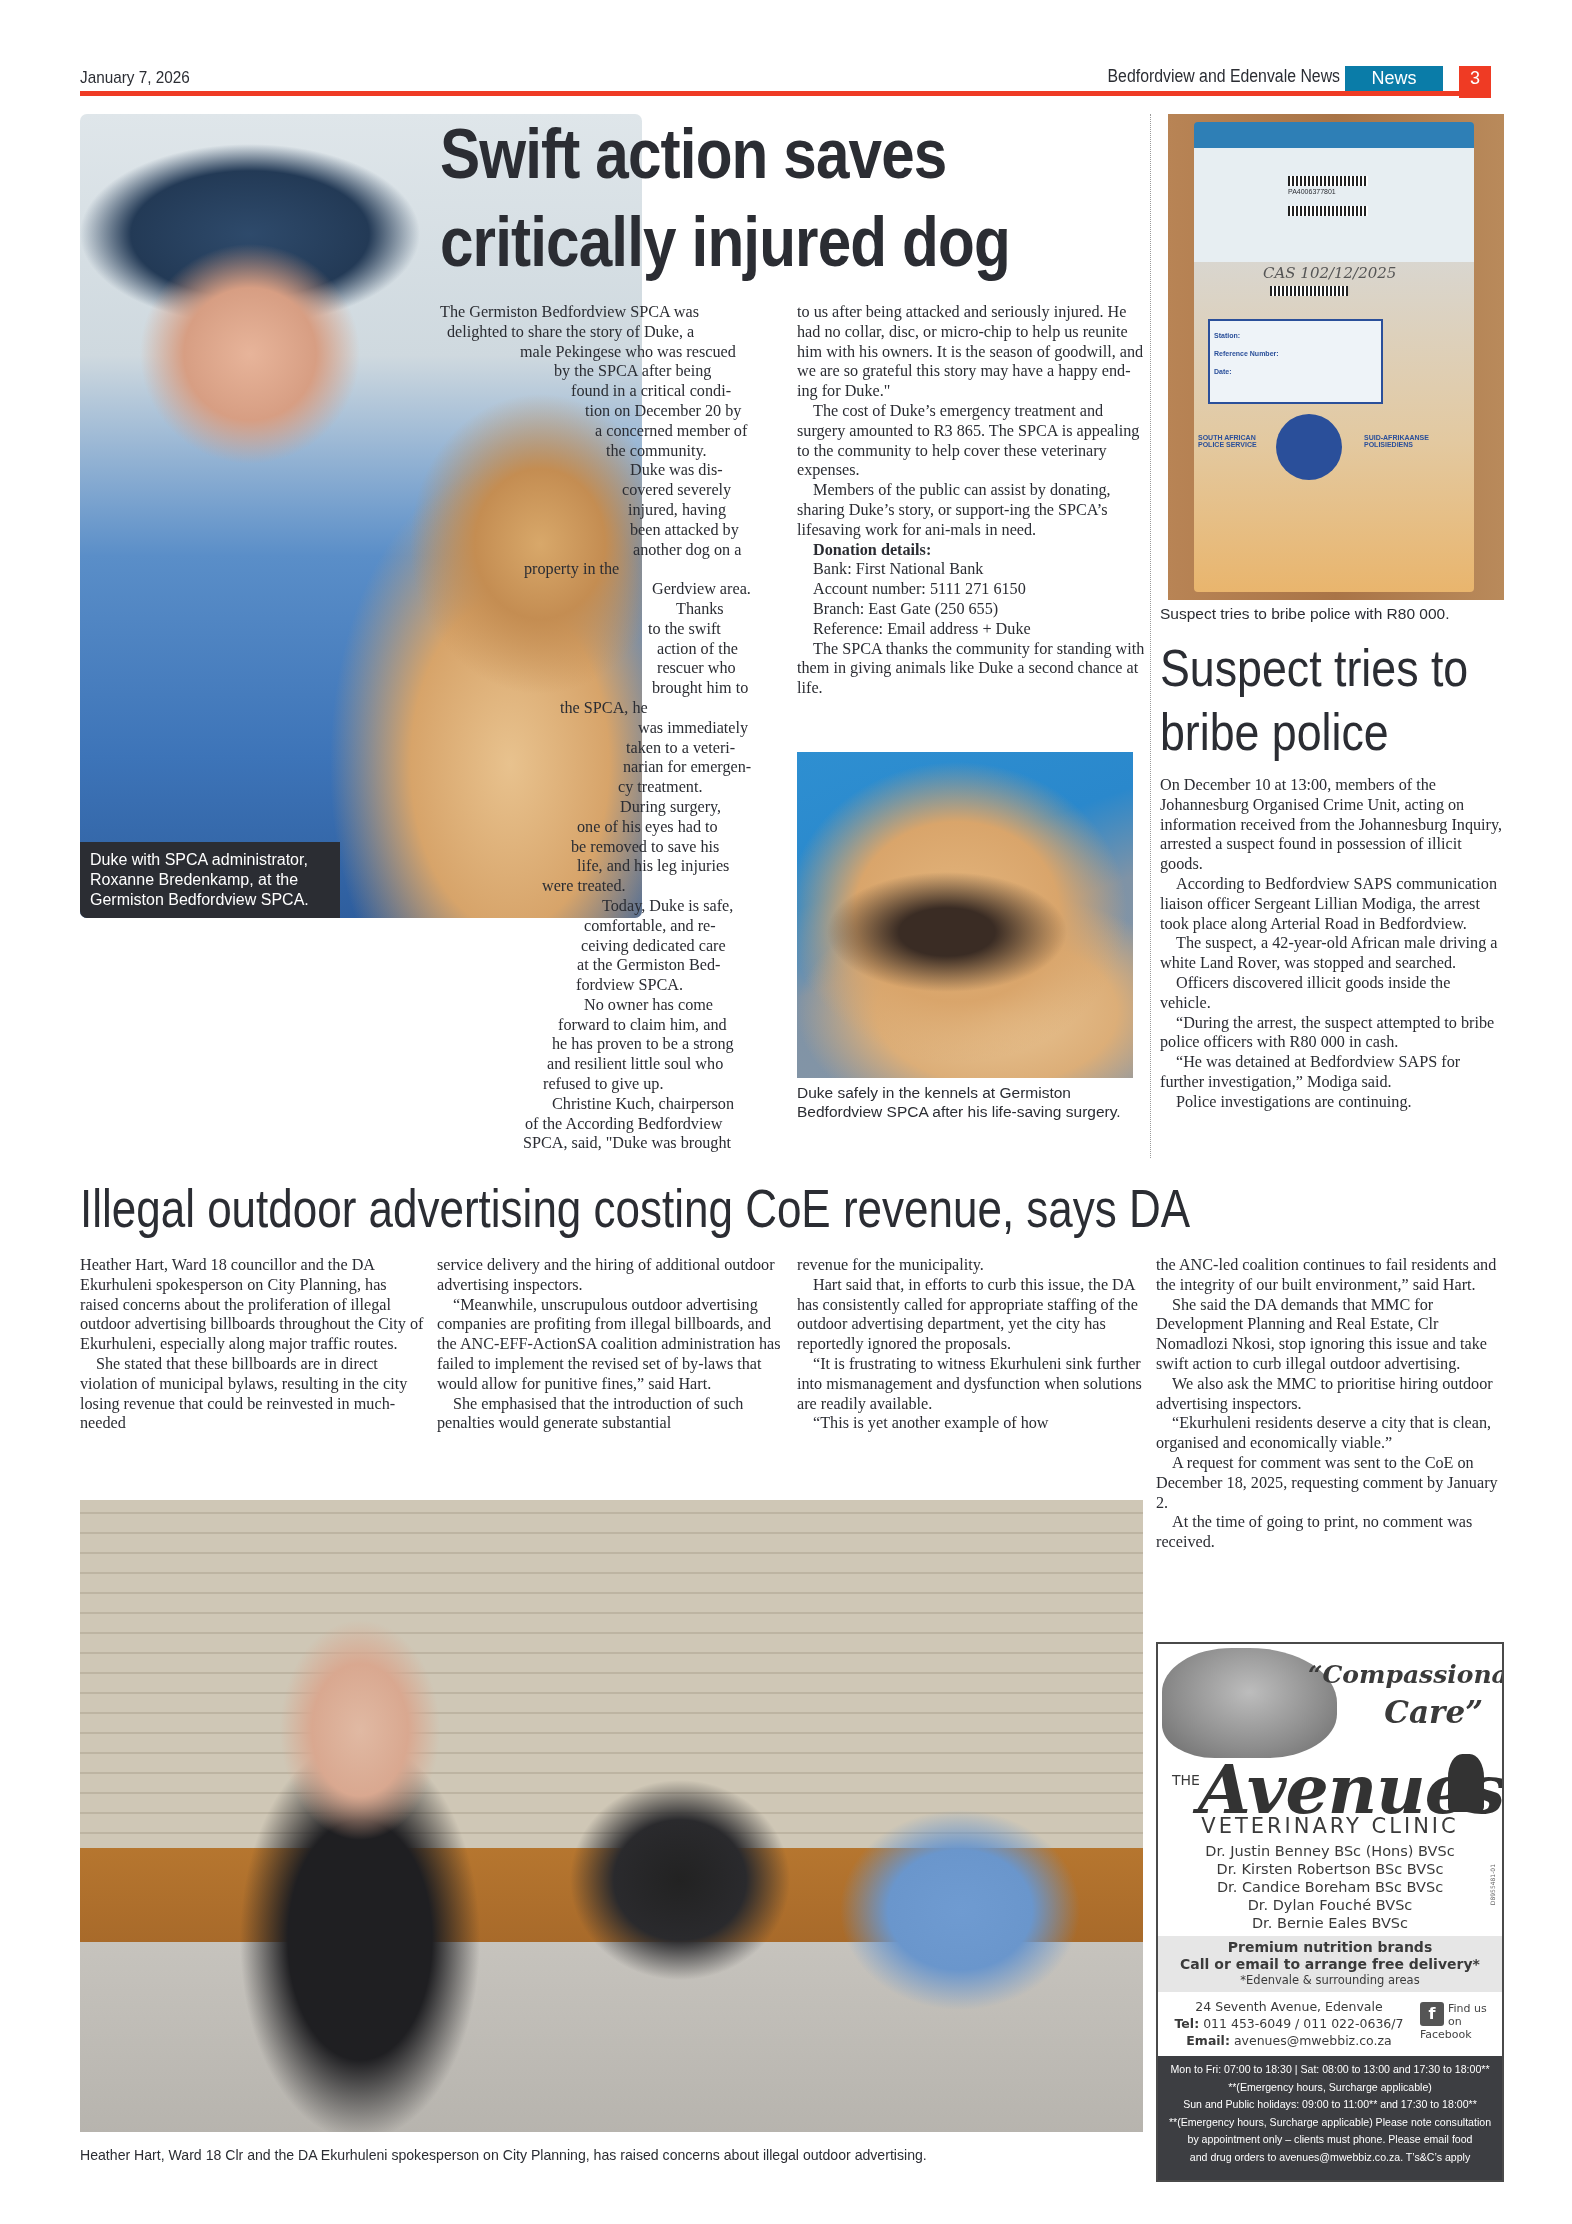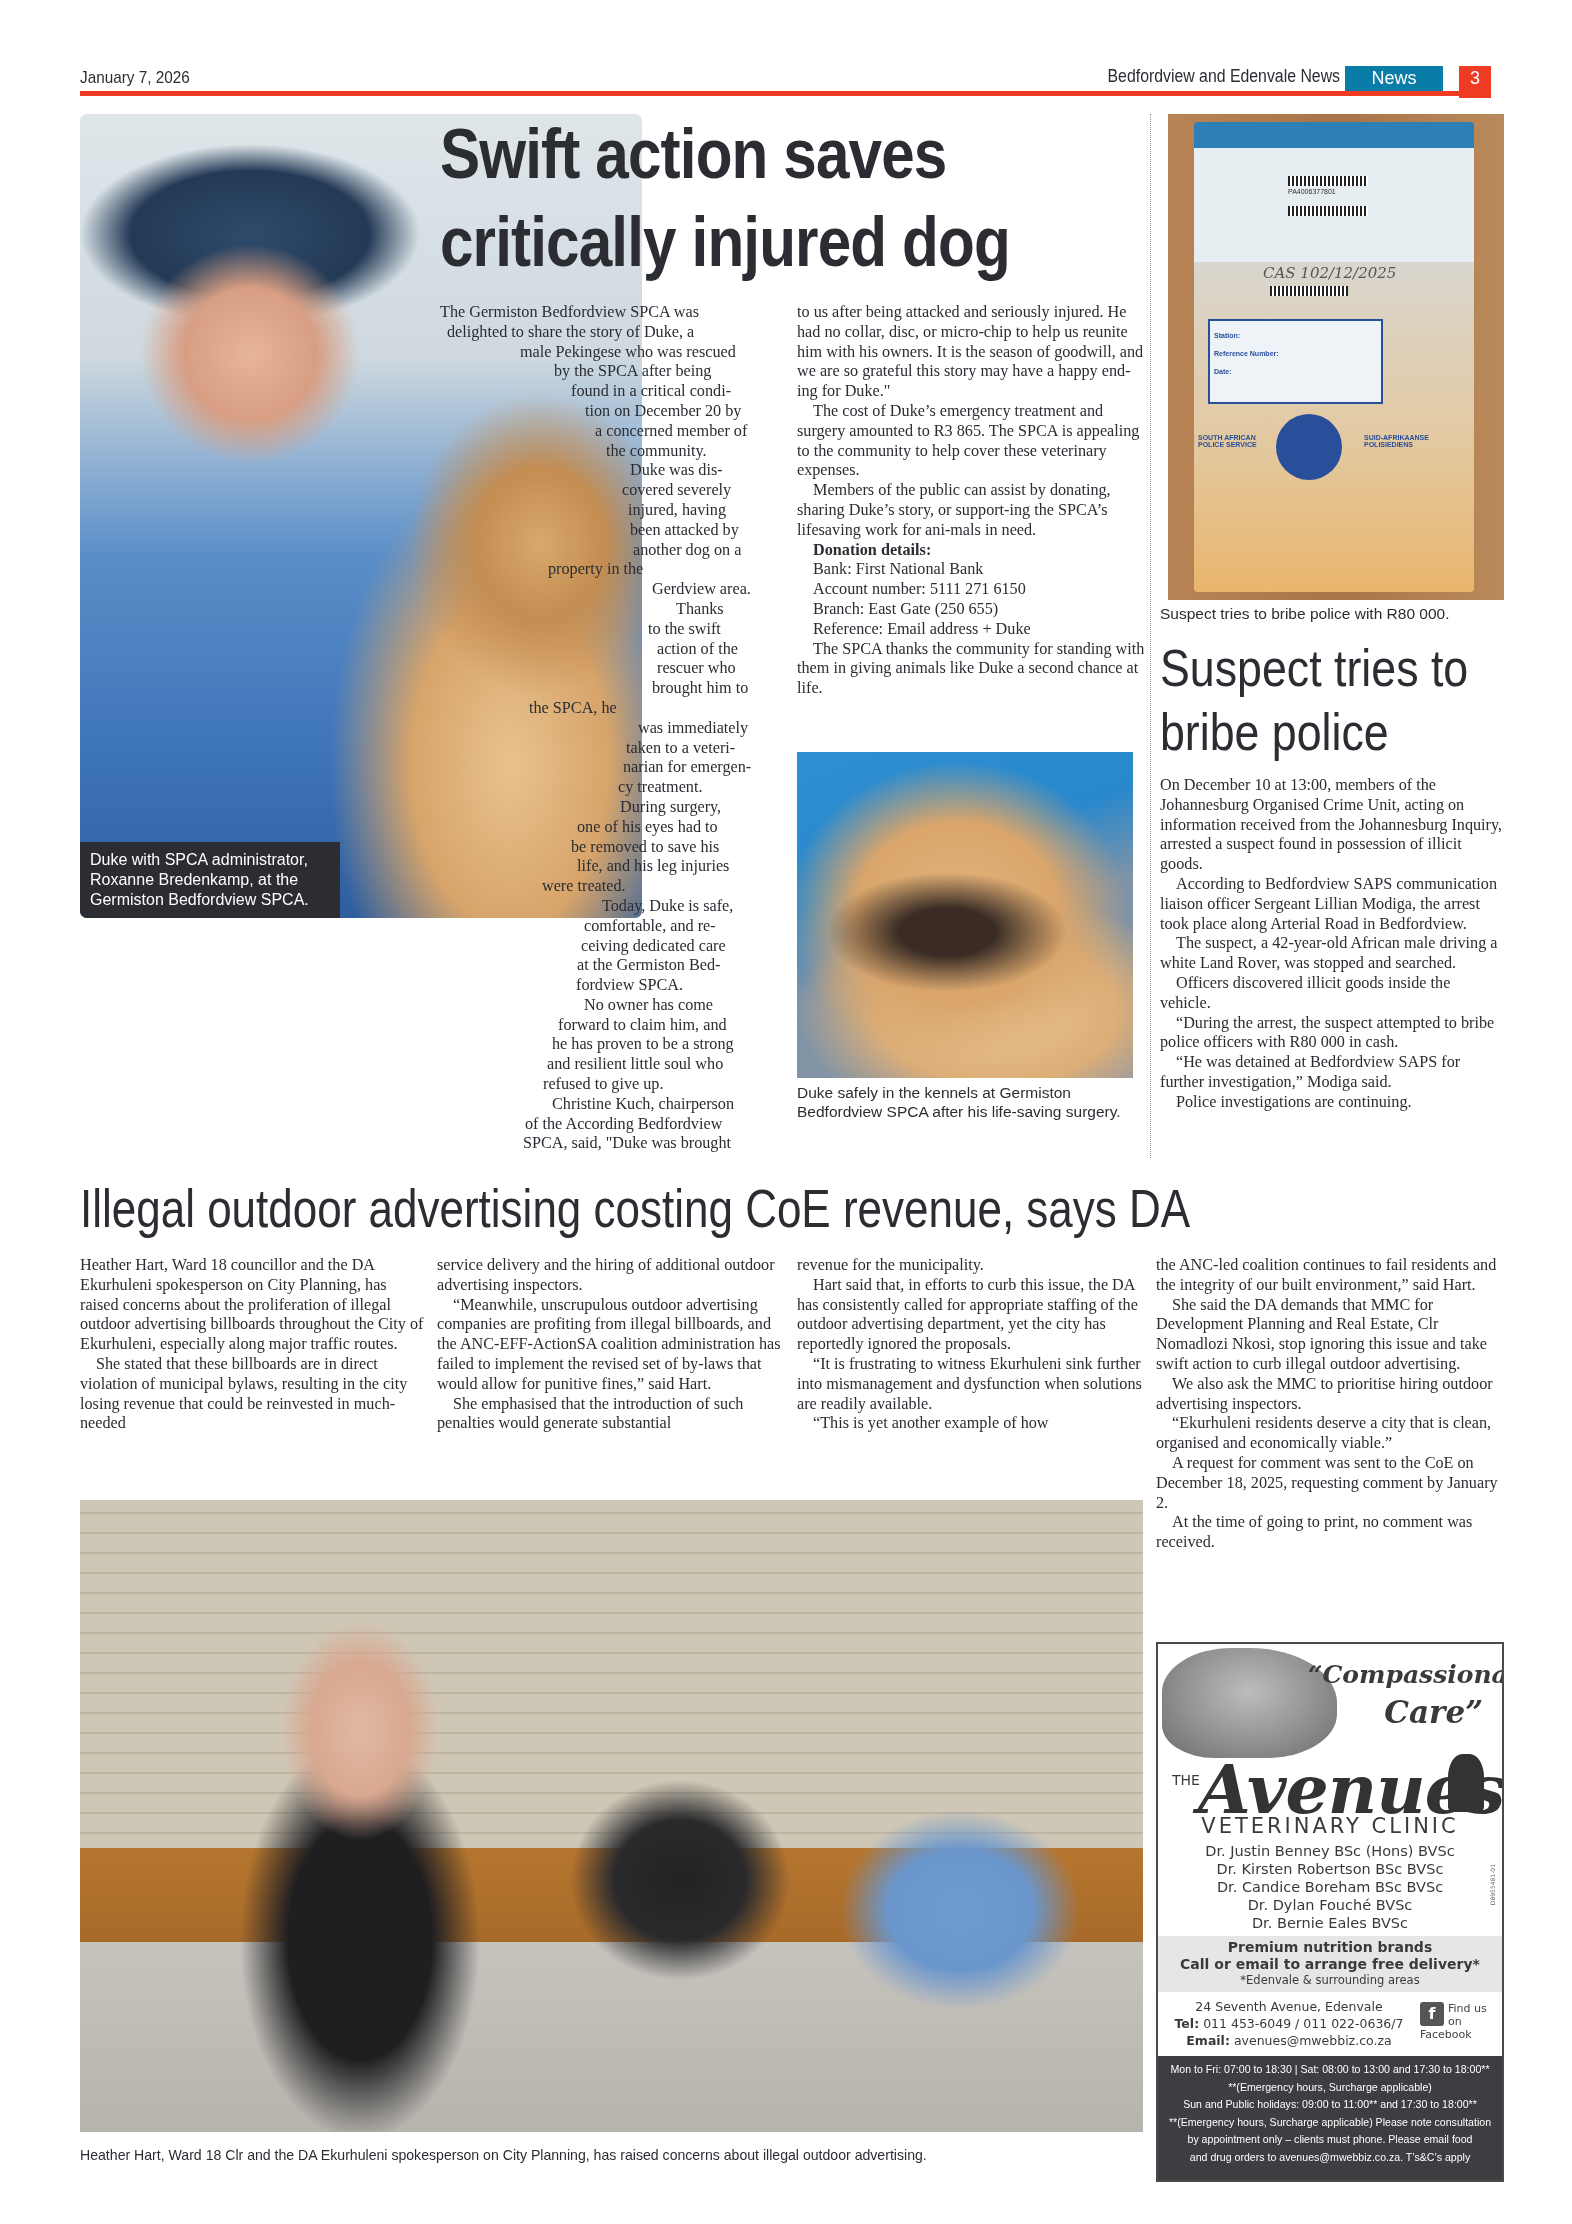--- a/index.html
+++ b/index.html
@@ -131,28 +131,28 @@
   <span class="wrapline" style="margin-left:114px">by the SPCA after being</span>
   <span class="wrapline" style="margin-left:131px">found in a critical condi-</span>
   <span class="wrapline" style="margin-left:145px">tion on December 20 by</span>
   <span class="wrapline" style="margin-left:155px">a concerned member of</span>
   <span class="wrapline" style="margin-left:166px">the community.</span>
   <span class="wrapline" style="margin-left:190px">Duke was dis-</span>
   <span class="wrapline" style="margin-left:182px">covered severely</span>
   <span class="wrapline" style="margin-left:188px">injured, having</span>
   <span class="wrapline" style="margin-left:190px">been attacked by</span>
   <span class="wrapline" style="margin-left:193px">another dog on a</span>
-  <span class="wrapline" style="margin-left:108px">property in the</span>
+  <span class="wrapline" style="margin-left:84px">property in the</span>
   <span class="wrapline" style="margin-left:212px">Gerdview area.</span>
   <span class="wrapline" style="margin-left:236px">Thanks</span>
   <span class="wrapline" style="margin-left:208px">to the swift</span>
   <span class="wrapline" style="margin-left:217px">action of the</span>
   <span class="wrapline" style="margin-left:217px">rescuer who</span>
   <span class="wrapline" style="margin-left:212px">brought him to</span>
-  <span class="wrapline" style="margin-left:89px">the SPCA, he</span>
+  <span class="wrapline" style="margin-left:120px">the SPCA, he</span>
   <span class="wrapline" style="margin-left:198px">was immediately</span>
   <span class="wrapline" style="margin-left:186px">taken to a veteri-</span>
   <span class="wrapline" style="margin-left:183px">narian for emergen-</span>
   <span class="wrapline" style="margin-left:178px">cy treatment.</span>
   <span class="wrapline" style="margin-left:180px">During surgery,</span>
   <span class="wrapline" style="margin-left:137px">one of his eyes had to</span>
   <span class="wrapline" style="margin-left:131px">be removed to save his</span>
   <span class="wrapline" style="margin-left:137px">life, and his leg injuries</span>
   <span class="wrapline" style="margin-left:102px">were treated.</span>
   <span class="wrapline" style="margin-left:162px">Today, Duke is safe,</span>

